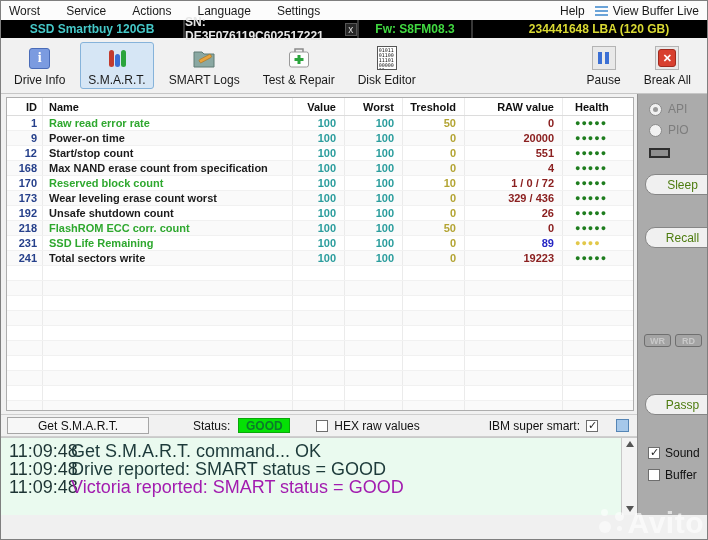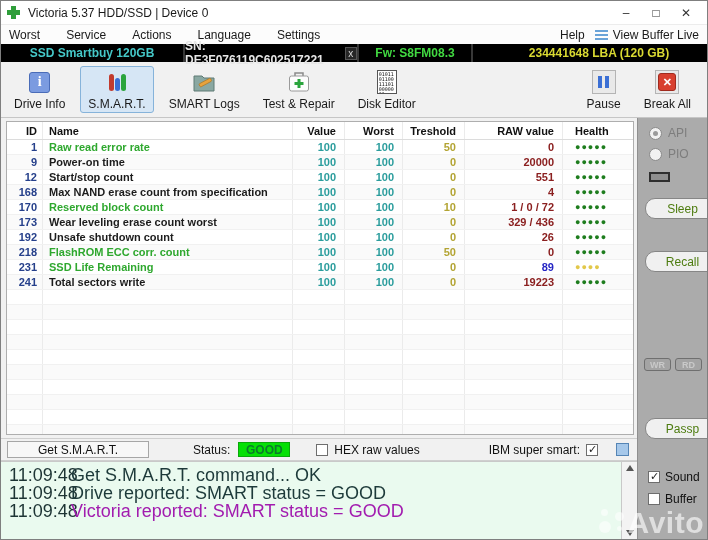--- a/index.html
+++ b/index.html
@@ -132,29 +132,20 @@
   .wm-c2{ width:7px; height:7px; left:2px; top:0; }
   .wm-c3{ width:9px; height:9px; right:1px; top:3px; }
   .wm-c4{ width:5px; height:5px; right:3px; bottom:2px; }
   .wm-text{ font-size:30px; font-weight:bold; color:rgba(255,255,255,0.62); letter-spacing:0.5px; line-height:1; }
 </style>
 </head>
 <body>
 
 <div class="window">
 
-  <div class="titlebar">
-    <span class="app-cross"></span>
-    <span class="title">Victoria 5.37 HDD/SSD | Device 0</span>
-    <div class="win-controls">
-      <span class="win-btn">–</span>
-      <span class="win-btn">□</span>
-      <span class="win-btn">✕</span>
-    </div>
-  </div>
 
   <div class="menubar">
     <span id="menu-items" style="display:flex;">
         <span class="menu-item">Worst</span>
         <span class="menu-item">Service</span>
         <span class="menu-item">Actions</span>
         <span class="menu-item">Language</span>
         <span class="menu-item">Settings</span>
       </span>
     <span class="menu-item menu-help">Help</span>

